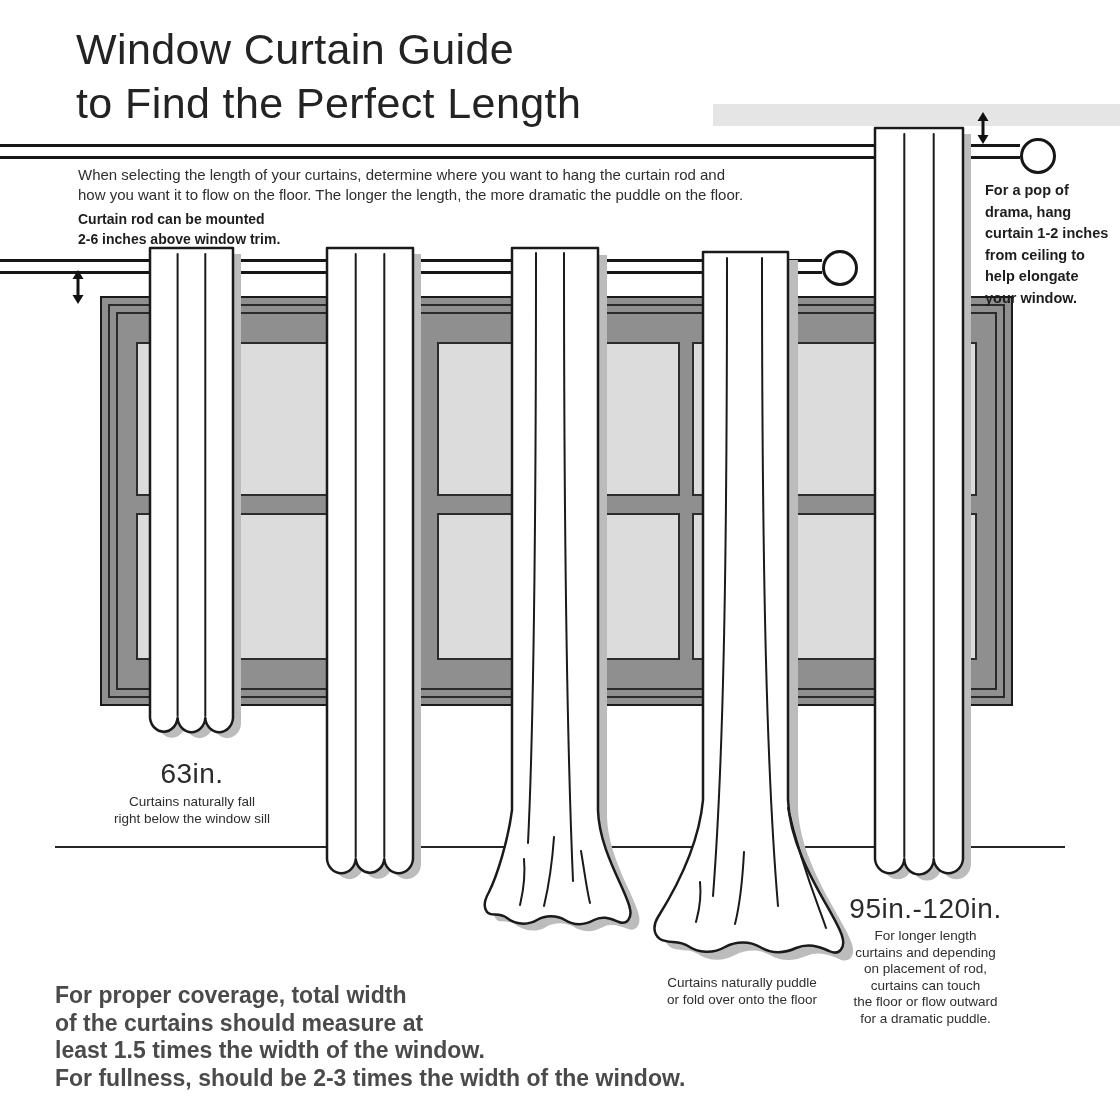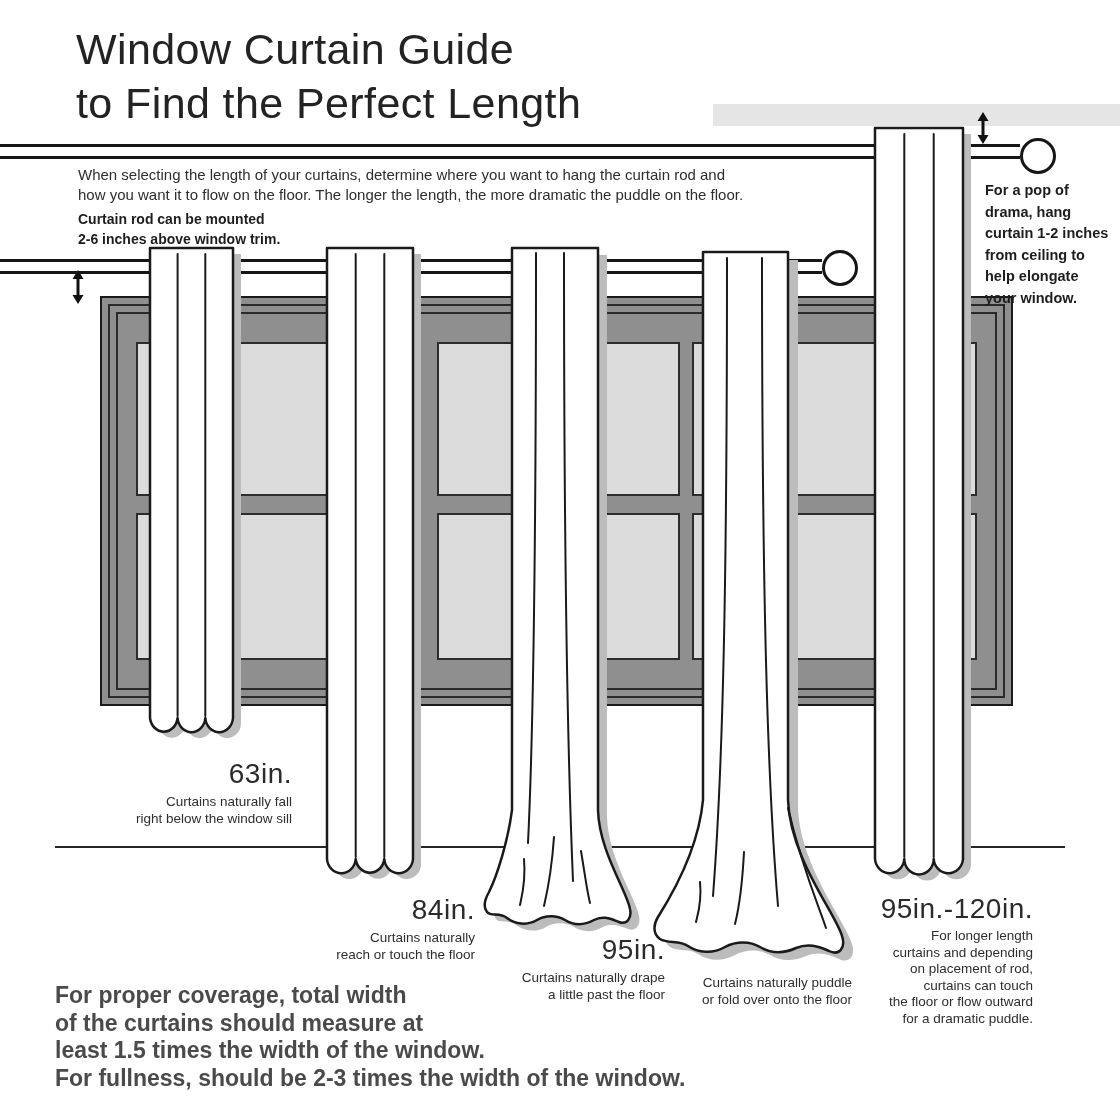--- a/index.html
+++ b/index.html
@@ -10,21 +10,21 @@
   .abs{position:absolute;}
   .pre{white-space:pre-line;}
 
   
   #title{left:76px;top:22px;font-size:43px;line-height:54px;color:#232323;letter-spacing:.4px;}
   #intro{left:78px;top:165px;font-size:15px;line-height:20px;color:#2e2e2e;}
   #rod-note{left:78px;top:209px;font-size:14px;line-height:20px;font-weight:bold;color:#1d1d1d;}
   #drama-note{left:985px;top:180px;width:140px;font-size:14.5px;line-height:21.5px;font-weight:bold;color:#1d1d1d;}
   #coverage{left:55px;top:982px;font-size:23px;line-height:27.5px;font-weight:bold;color:#4a4a4a;}
 
-  .lbl{position:absolute;text-align:right;}
+  .lbl{position:absolute;text-align:center;}
   .lbl .len{font-size:28px;color:#2b2b2b;letter-spacing:.5px;}
   .lbl .desc{font-size:13.5px;line-height:17px;color:#2e2e2e;white-space:pre-line;margin-top:3px;}
   #label63{left:92px;top:758px;width:200px;}
   #label84{left:275px;top:894px;width:200px;}
   #label95{left:455px;top:934px;width:210px;}
   #label108{left:632px;top:971px;width:220px;}
   #label120{left:818px;top:893px;width:215px;}
   #label120 .desc{line-height:16.5px;}
 
   
@@ -140,30 +140,20 @@
 curtain 1-2 inches
 from ceiling to
 help elongate
 your window.</div>
 
   <div id="label63" class="lbl">
     <div class="len">63in.</div>
     <div class="desc">Curtains naturally fall
 right below the window sill</div>
   </div>
-  <div id="label84" class="lbl">
-    <div class="len">84in.</div>
-    <div class="desc">Curtains naturally
-reach or touch the floor</div>
-  </div>
-  <div id="label95" class="lbl">
-    <div class="len">95in.</div>
-    <div class="desc">Curtains naturally drape
-a little past the floor</div>
-  </div>
   <div id="label108" class="lbl">
     <div class="desc">Curtains naturally puddle
 or fold over onto the floor</div>
   </div>
   <div id="label120" class="lbl">
     <div class="len">95in.-120in.</div>
     <div class="desc">For longer length
 curtains and depending
 on placement of rod,
 curtains can touch

